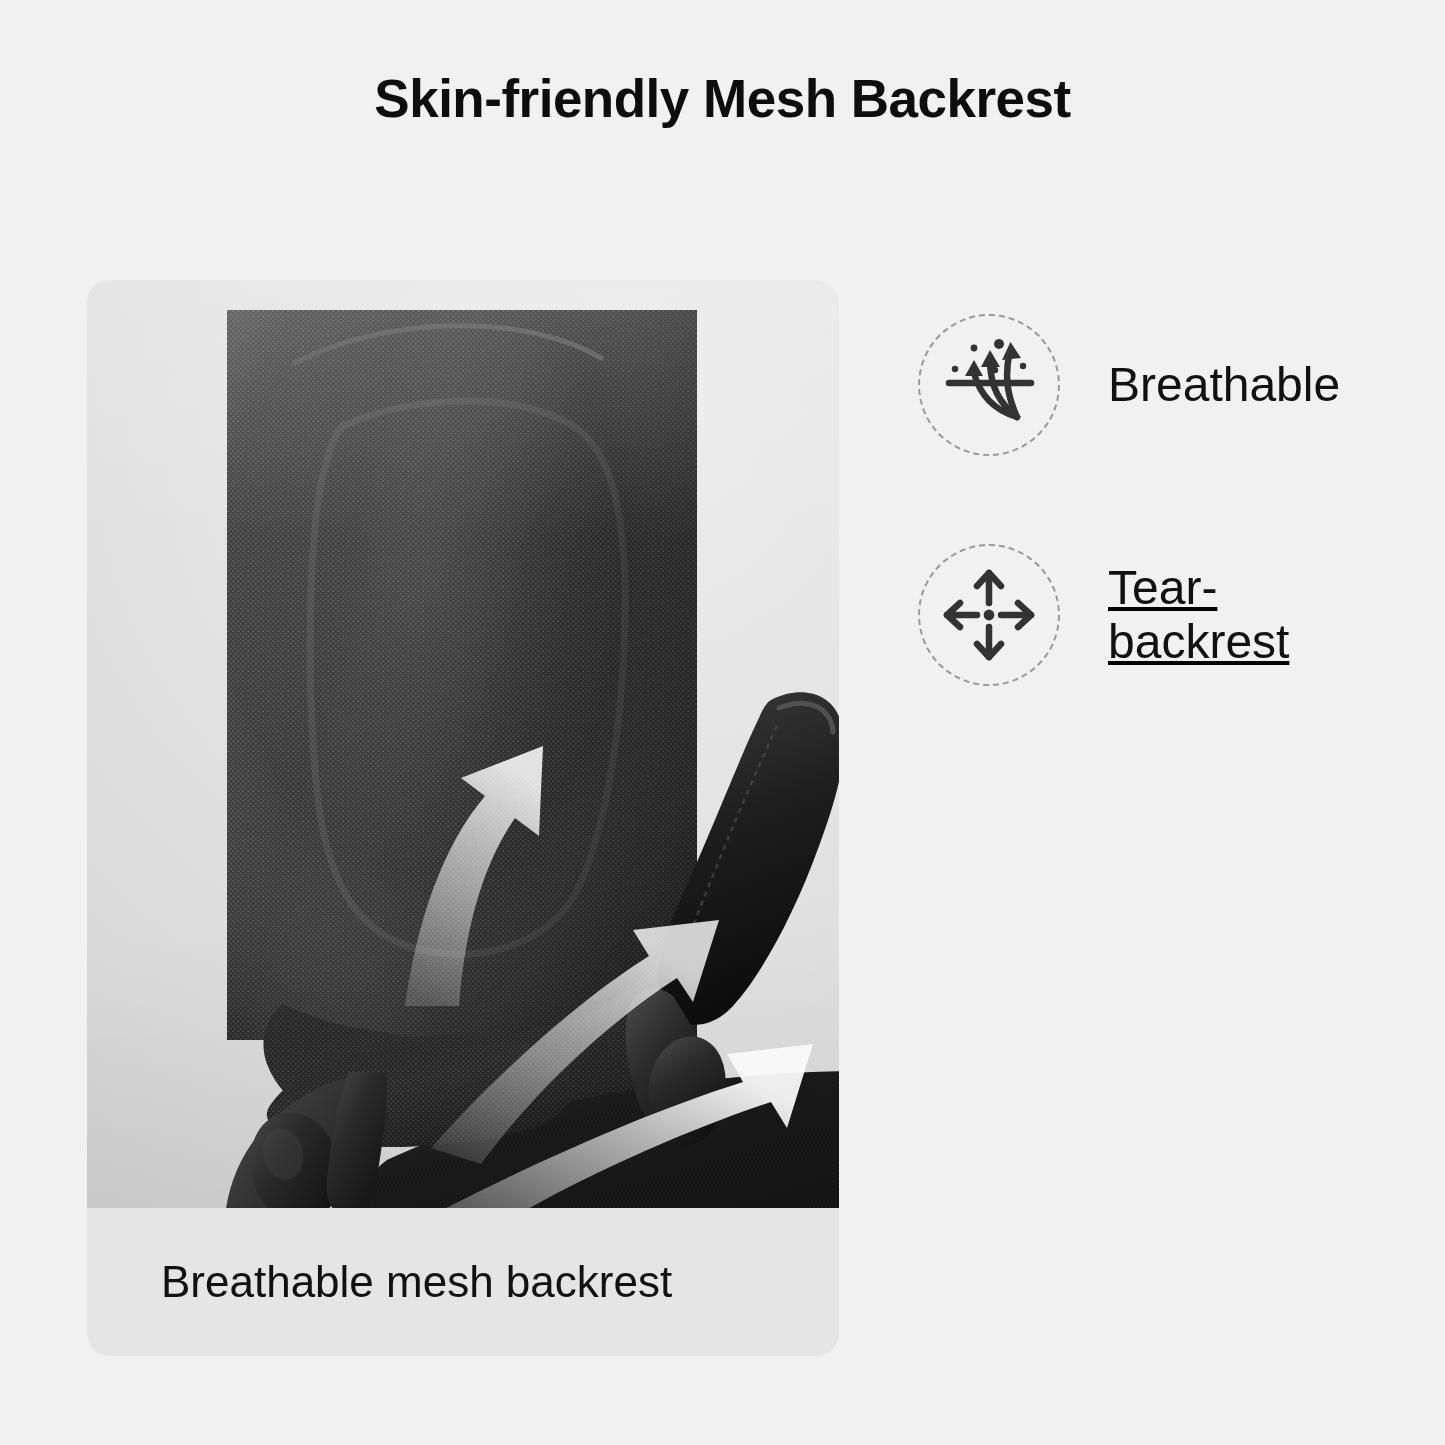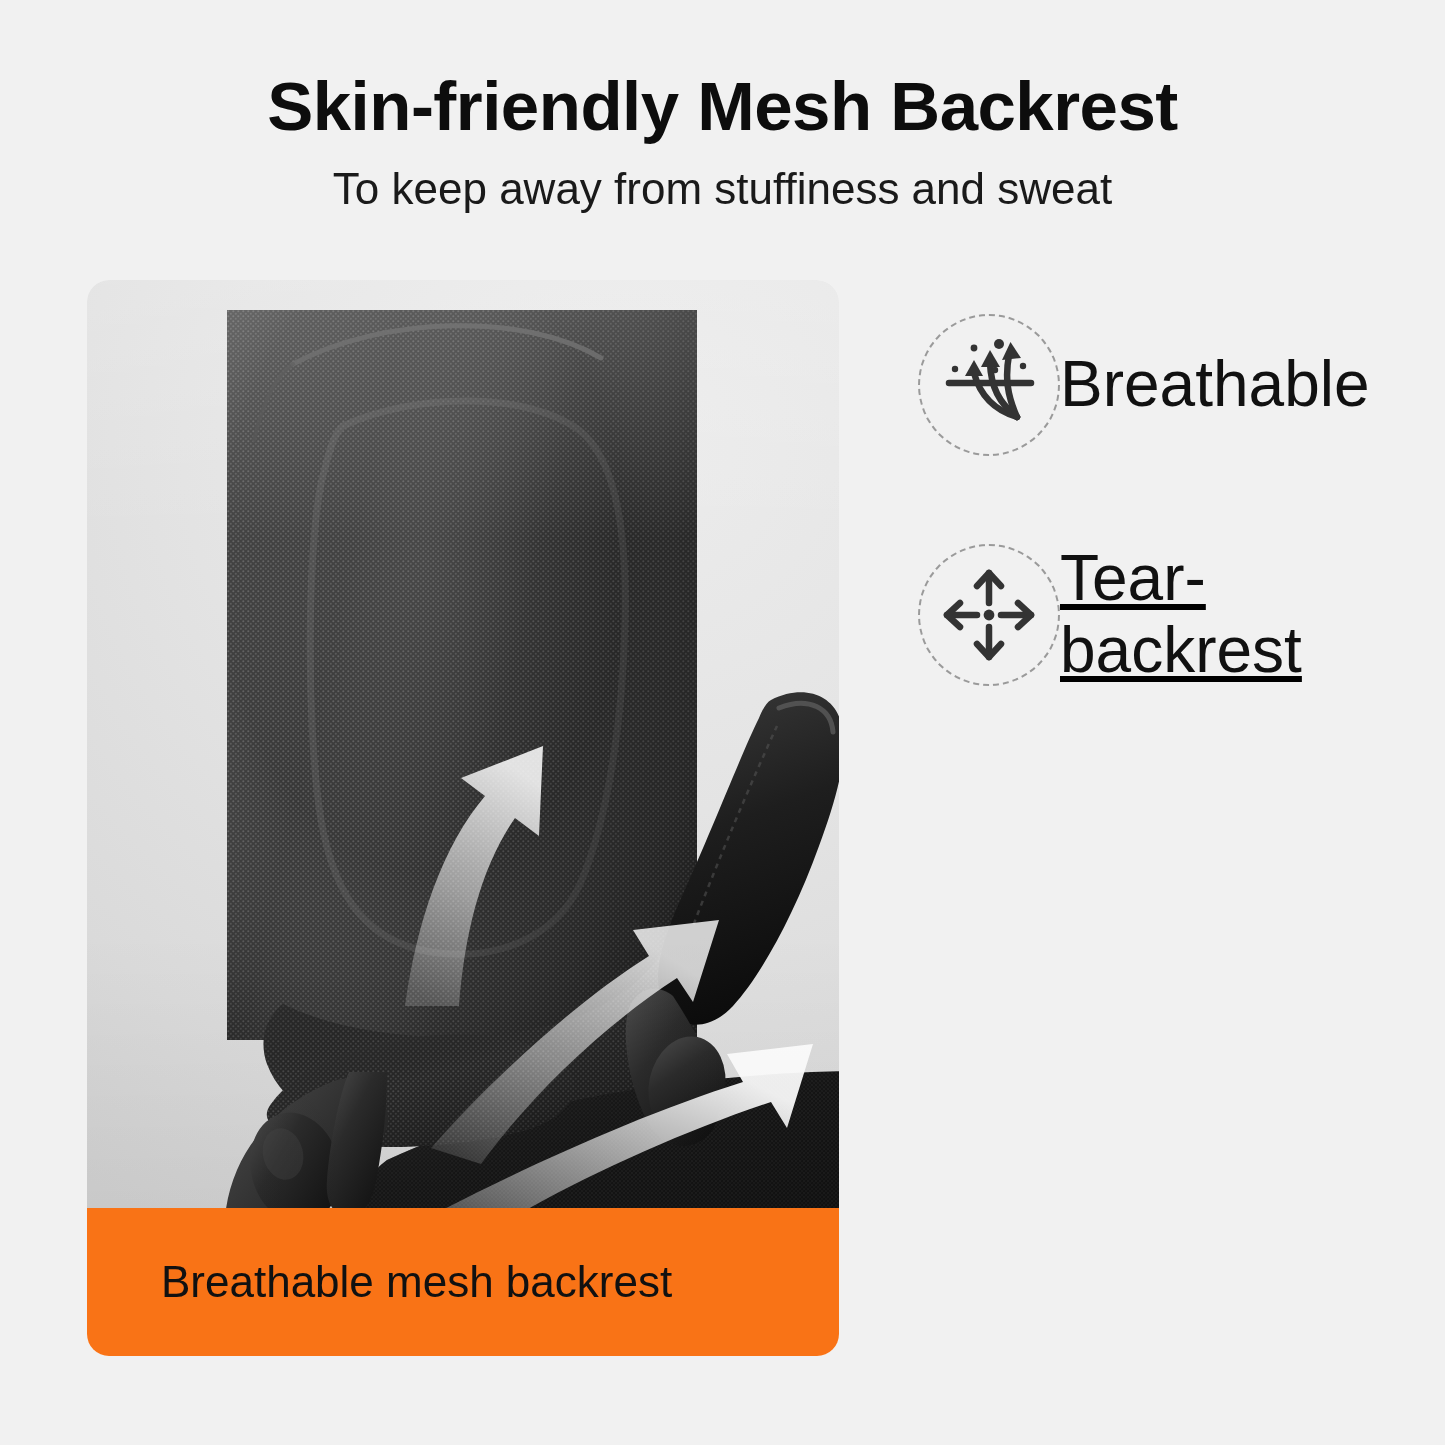--- a/index.html
+++ b/index.html
@@ -19,21 +19,21 @@
 
   
   .header {
     position: absolute;
     top: 0; left: 0;
     width: 1445px;
     padding-top: 72px;
     text-align: center;
   }
   .title {
-    font-size: 69px;
+    font-size: 53px;
     font-weight: bold;
     color: #0d0d0d;
     letter-spacing: -0.5px;
     line-height: 1.0;
     white-space: nowrap;
   }
   .subtitle {
     margin-top: 26px;
     font-size: 44px;
     font-weight: normal;
@@ -73,21 +73,21 @@
                 rgba(0,0,0,0.0) 70%, rgba(0,0,0,.045) 100%);
     pointer-events: none;
   }
 
   .caption-band {
     position: absolute;
     left: 0;
     top: 928px;
     width: 752px;
     height: 148px;
-    background: #f97316;
+    background: #e5e5e5;
     display: flex;
     align-items: center;
     padding-left: 74px;
   }
   .caption-text {
     font-size: 44px;
     color: #111111;
     line-height: 1.0;
     white-space: nowrap;
   }
@@ -123,33 +123,33 @@
     border: 2px dashed #9a9a9a;
     border-radius: 50%;
     display: flex;
     align-items: center;
     justify-content: center;
     background: transparent;
   }
   .icon-circle svg { display: block; }
 
   .feature-label {
-    font-size: 64px;
+    margin-left: 48px;
+    font-size: 48px;
     color: #111111;
     line-height: 1.12;
     max-width: 290px;
   }
   .feature-label .l2 { display: block; }
 </style>
 </head>
 <body>
 
 <div class="header">
   <div class="title">Skin-friendly Mesh Backrest</div>
-  <div class="subtitle">To keep away from stuffiness and sweat</div>
 </div>
 
 <div class="photo-card">
 
   <div class="photo-stage">
     <svg class="chair-svg" viewBox="0 0 752 928" preserveAspectRatio="xMidYMid slice">
       <defs>
 
         <pattern id="meshDots" width="5" height="5" patternUnits="userSpaceOnUse">
           <rect width="5" height="5" fill="#2b2b2b"></rect>

